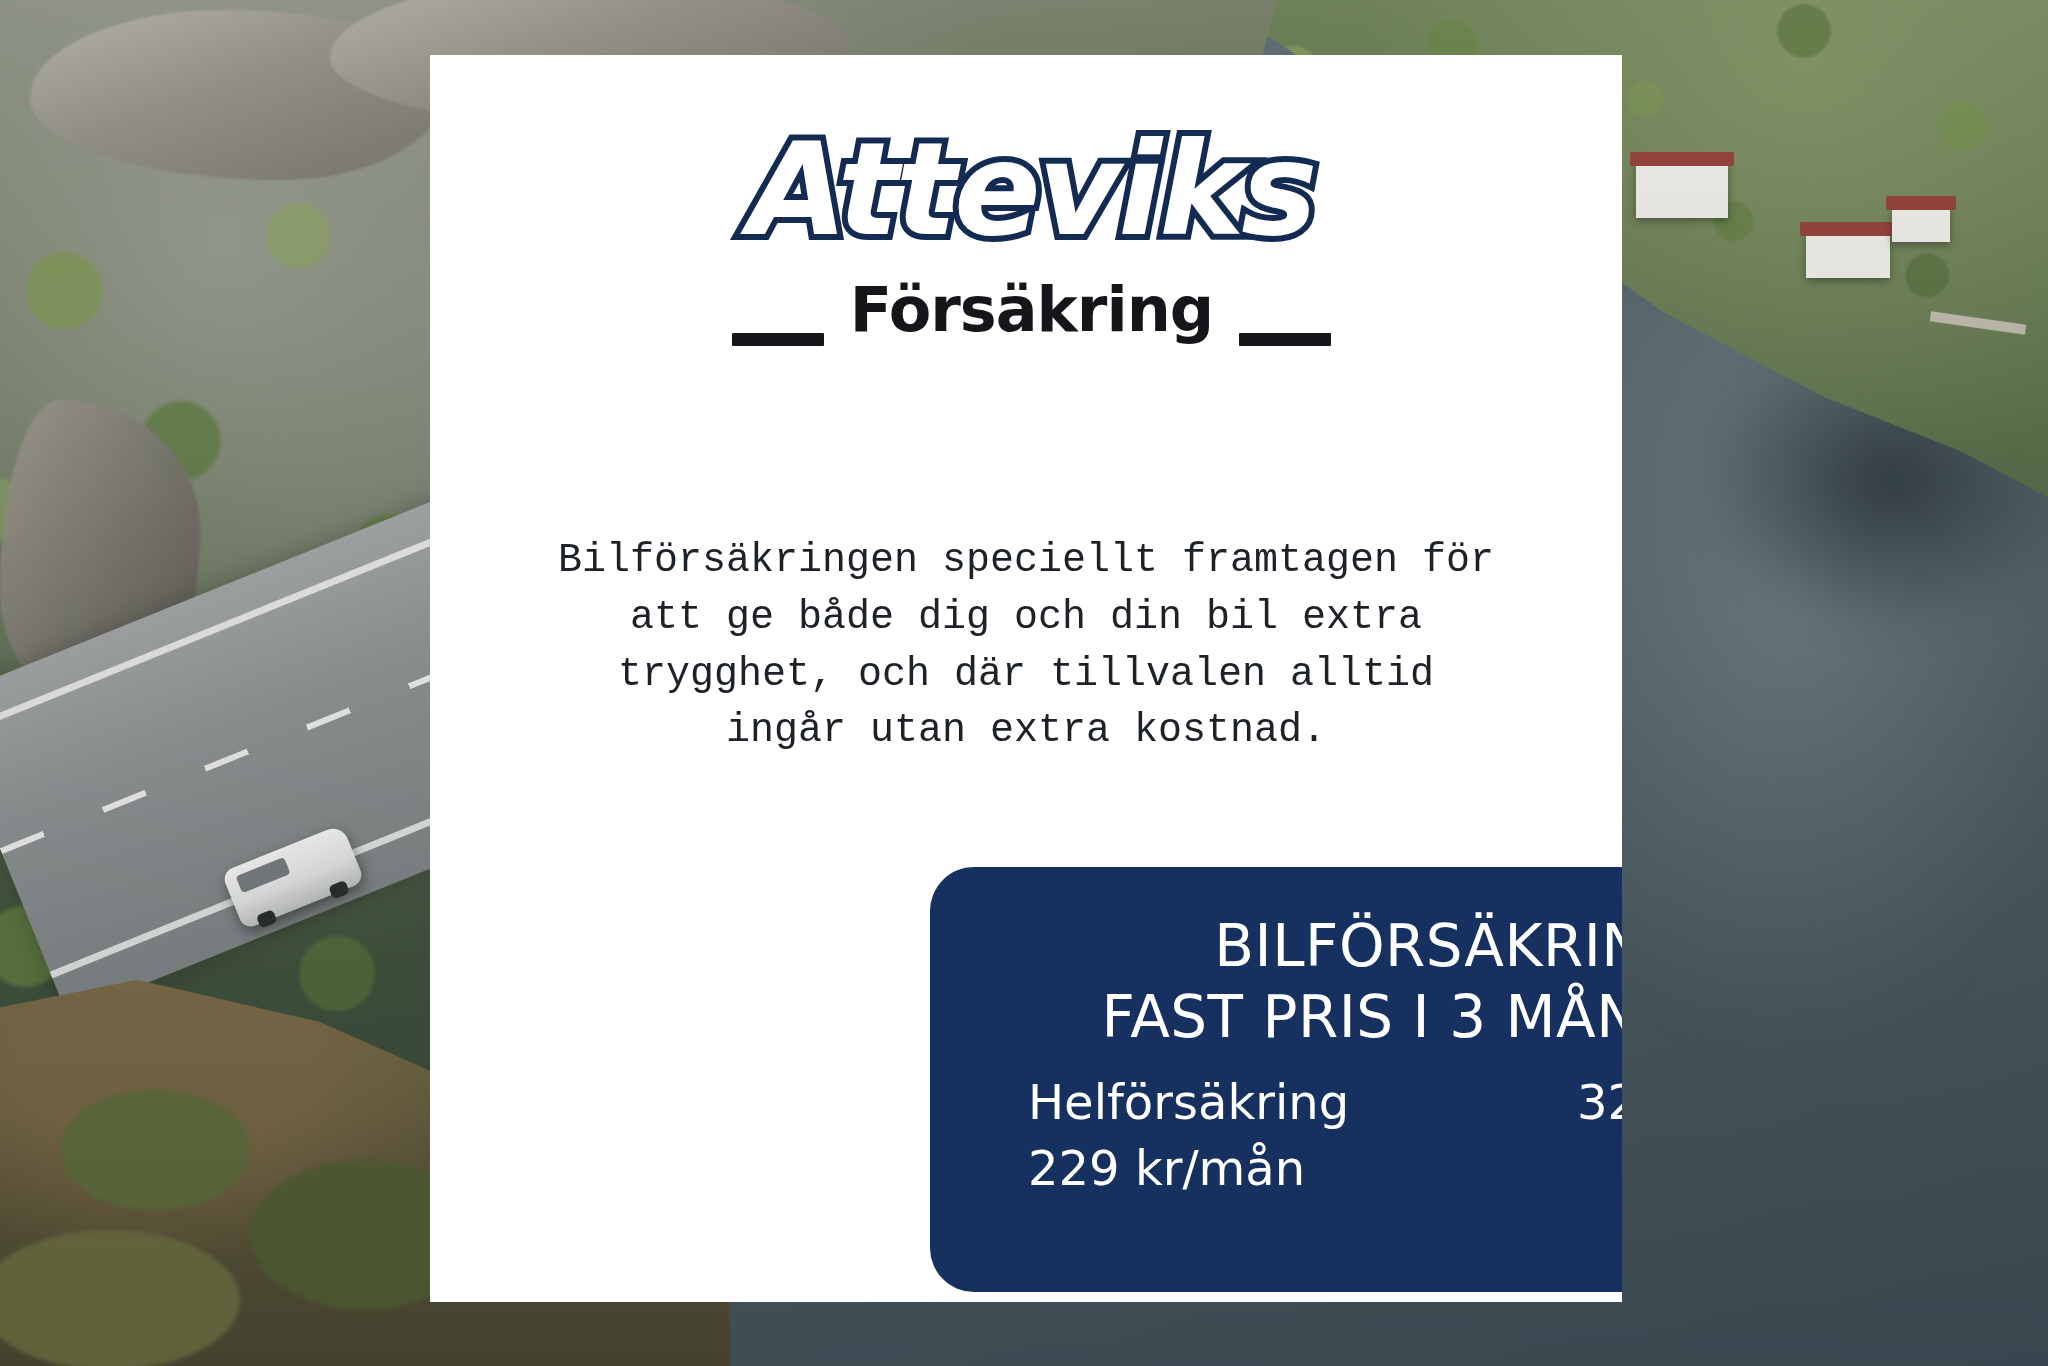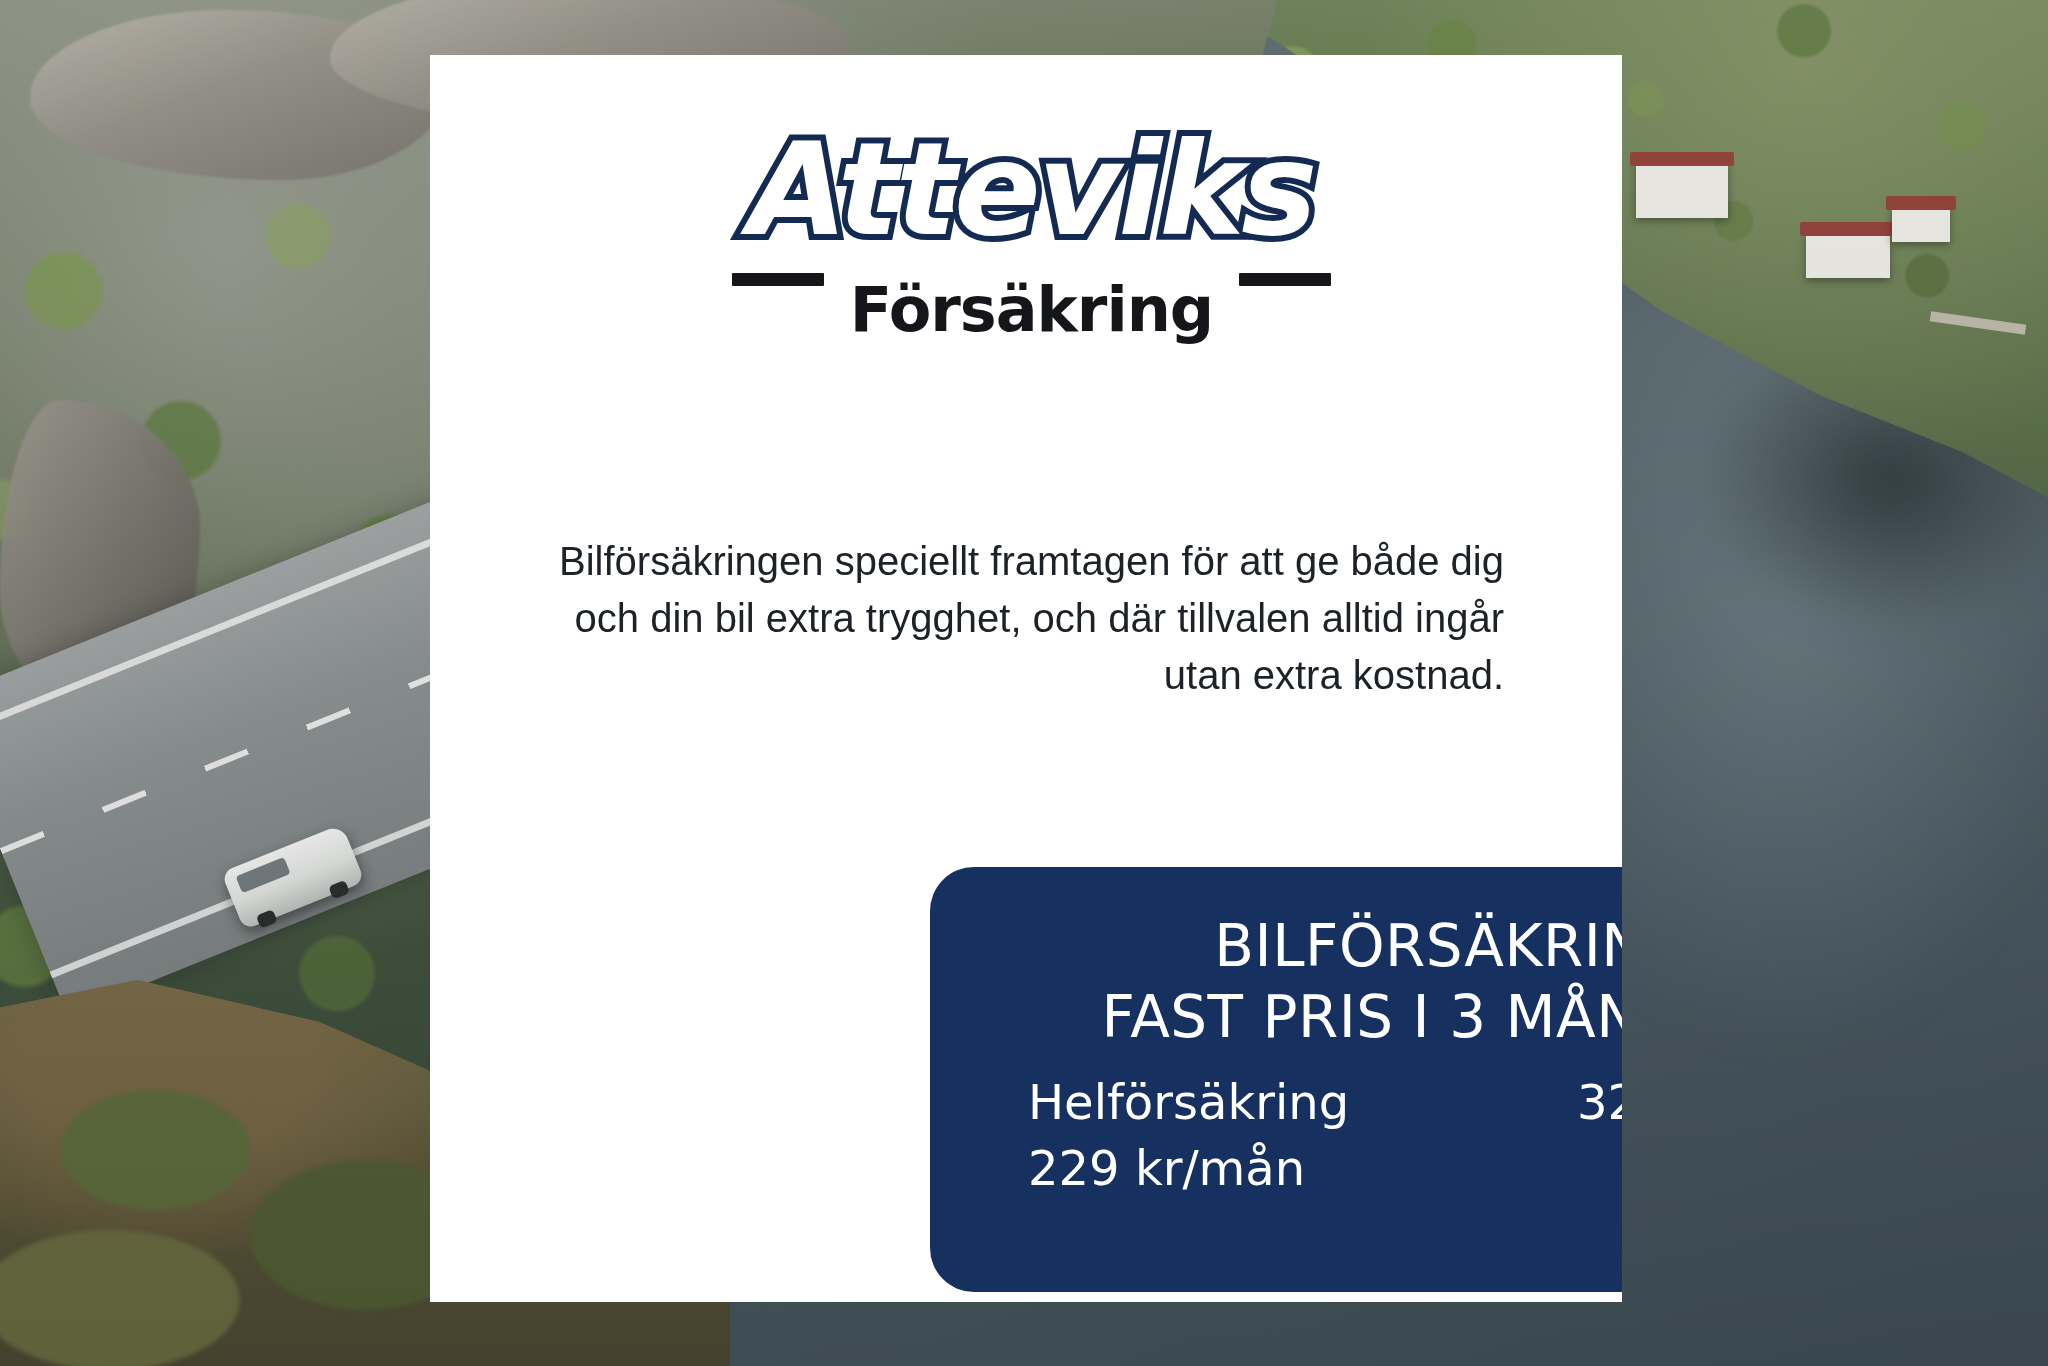--- a/index.html
+++ b/index.html
@@ -226,21 +226,21 @@
     color: #ffffff;
     -webkit-text-stroke: 12px #132a52;
     paint-order: stroke fill;
     line-height: 1.05;
     text-shadow:
       0 0 0 #132a52,
       16px 0 0 rgba(19,42,82,0.0);
   }
   .logo-sub-row {
     display: flex;
-    align-items: flex-start;
+    align-items: flex-end;
     justify-content: center;
     gap: 26px;
     margin-top: 16px;
   }
   .logo-rule {
     width: 92px;
     height: 13px;
     background: #14161a;
     border-radius: 1px;
   }
@@ -251,22 +251,22 @@
     color: #14161a;
     letter-spacing: -1px;
   }
 
   
   .intro {
     position: absolute;
     left: 118px;
     right: 118px;
     top: 478px;
-    text-align: right;
-    font-family: Liberation Sans, sans-serif;
+    text-align: center;
+    font-family: Liberation Mono, monospace;
     font-size: 40px;
     line-height: 1.42;
     color: #1d2128;
   }
 
   
   .offer {
     position: absolute;
     left: 500px;
     top: 812px;

